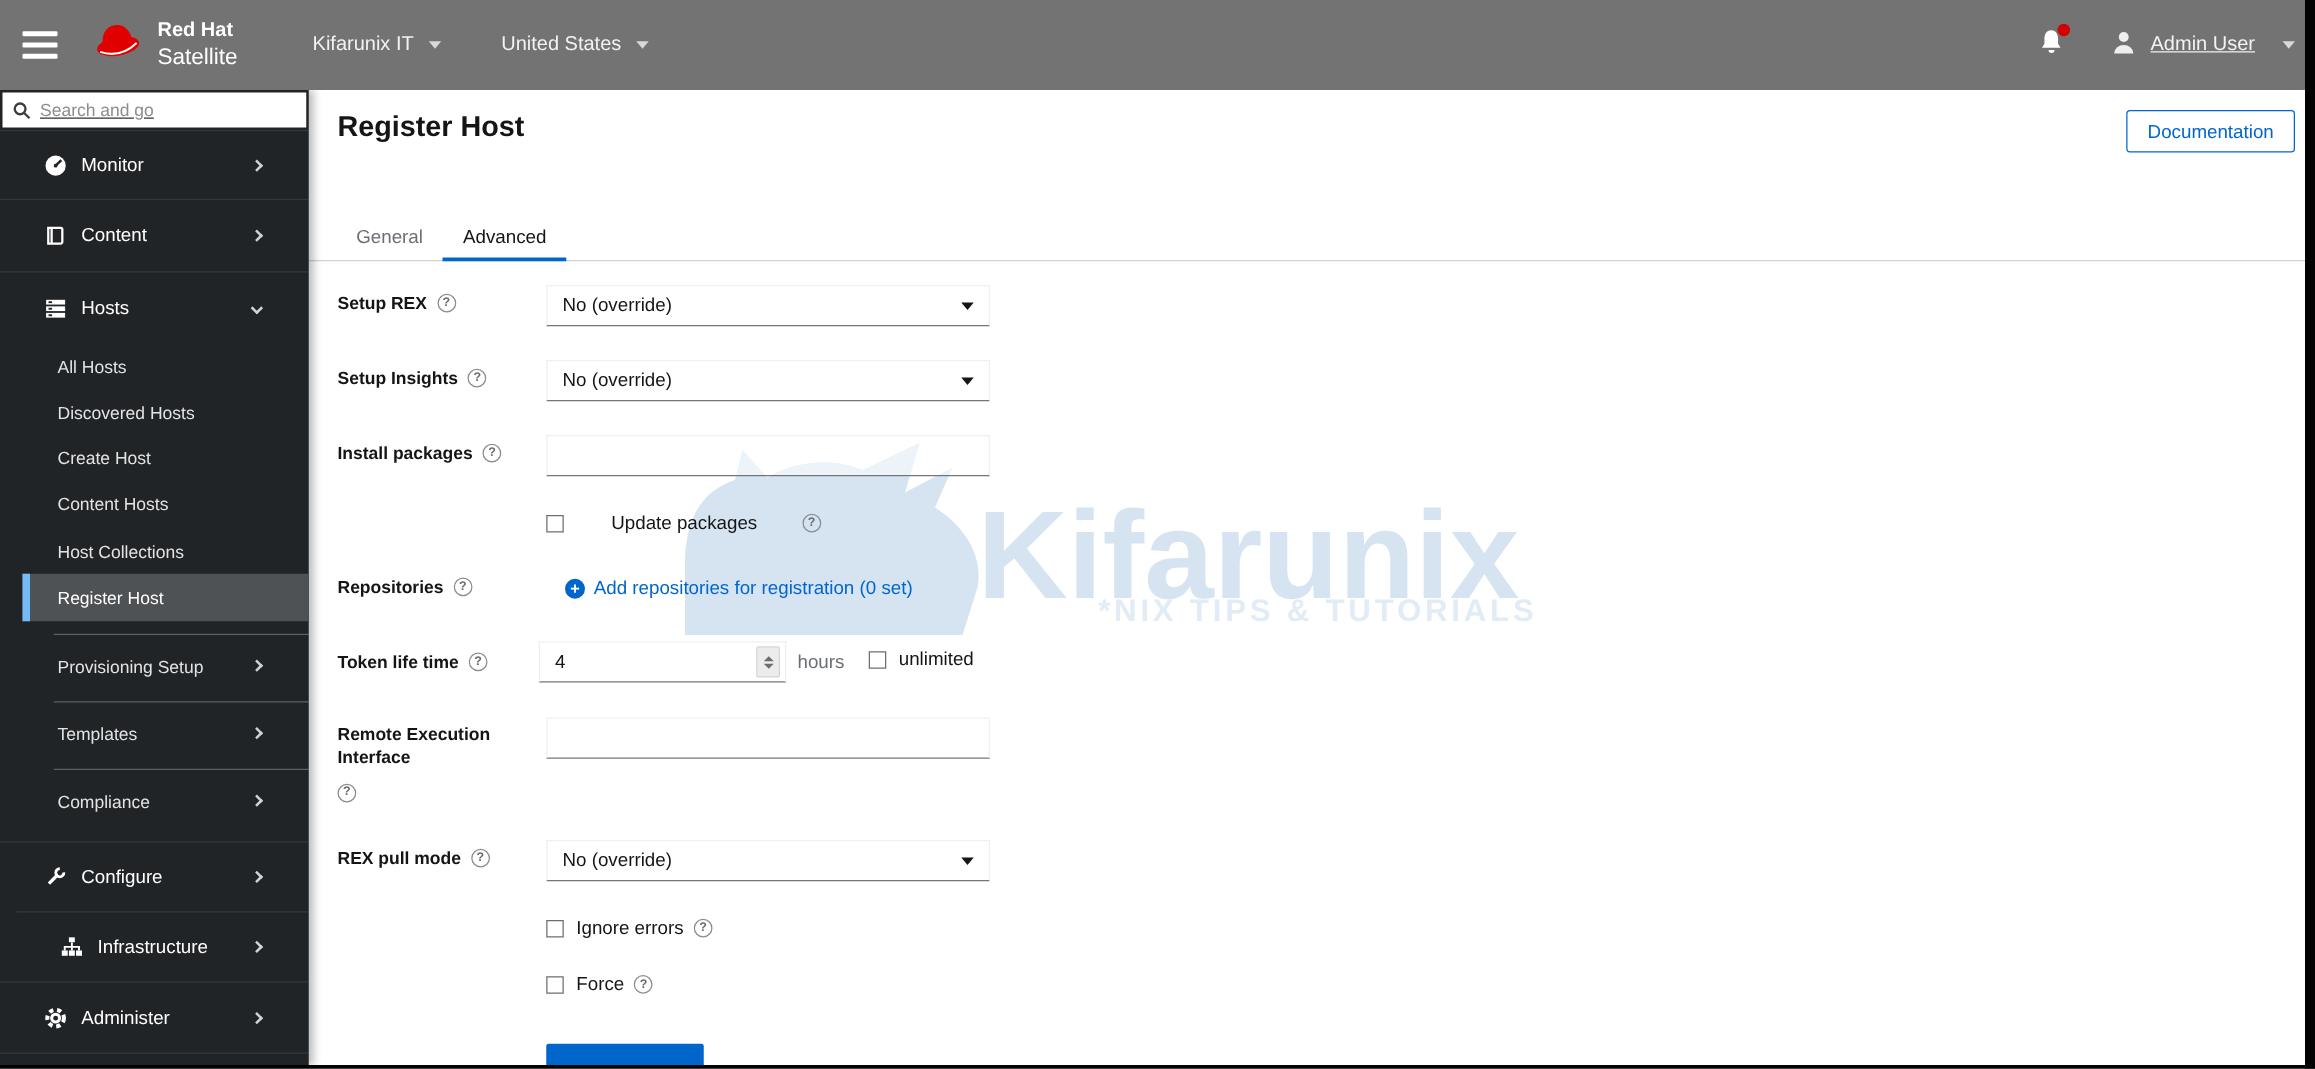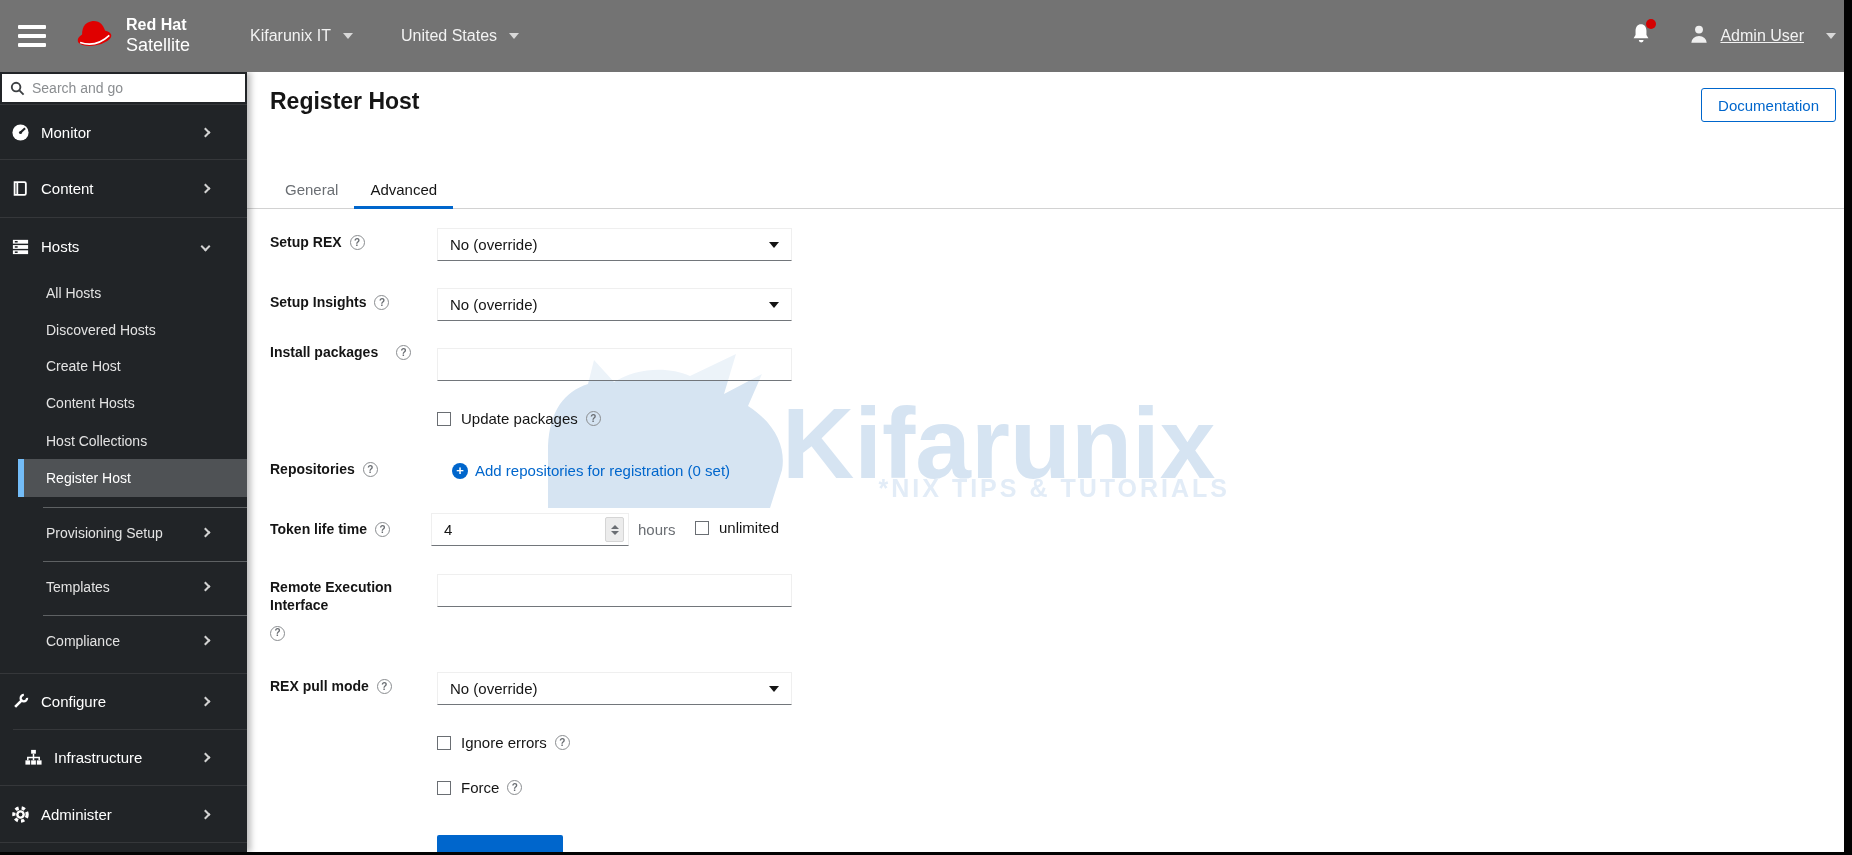--- a/index.html
+++ b/index.html
@@ -29,23 +29,23 @@
   .user-menu { display:flex; align-items:center; color:#f2f2f2; font-size:16px; cursor:pointer;text-decoration:underline; }
   .user-menu svg { margin-right:10px; }
   .user-menu .caret { margin-left:22px; }
 
   
   #sidebar { position:absolute; left:0; top:72px; width:247px; height:780px;
     background:#212427; z-index:4; box-shadow:4px 0 6px rgba(0,0,0,.25); overflow:hidden; }
   .search-wrap { height:32px; padding:2px; position:relative; }
   .search-wrap svg { position:absolute; left:10px; top:9px; }
   .search-wrap input { width:100%; height:28px; border:0; outline:none; background:#fff;
-    padding-left:30px; font-size:14px; color:#333; font-family:"Liberation Sans",sans-serif; }
+    padding-left:30px; font-size:14px; color:#333; font-family:"Liberation Sans",sans-serif;text-decoration:underline; }
   .search-wrap input::placeholder { color:#8a8d90; }
-  .nav-item { display:flex; align-items:center; padding:0 38px 0 10px; color:#fff;
+  .nav-item { display:flex; align-items:center; padding:0 38px 0 34px; color:#fff;
     font-size:15px; cursor:pointer; }
   .nav-item.top { border-top:1px solid rgba(255,255,255,.09); }
   .nav-item .nicon { width:20px; display:flex; justify-content:center; }
   .nav-item .nlabel { margin-left:11px; }
   .chev { width:7px; height:7px; border-right:2.2px solid #d2d2d2; border-bottom:2.2px solid #d2d2d2;
     display:inline-block; margin-left:auto; }
   .chev.right { transform:rotate(-45deg); }
   .chev.down  { transform:rotate(45deg); }
   .h-monitor { height:55px; } .h-content { height:58px; } .h-hosts { height:57px; }
   .h-cfg { height:56px; } .h-infra { height:56px;margin-left:13px; } .h-adm { height:57px; }
@@ -320,27 +320,27 @@
 
     <div class="layer flabel" style="top:222px;">
       <span>Setup Insights</span>
       <span class="help">?</span>
     </div>
     <div class="layer pf-select" style="top:216px;">
       <span>No (override)</span>
       <span class="sel-caret"></span>
     </div>
 
-    <div class="layer flabel" style="top:272px;gap:10px;">
+    <div class="layer flabel" style="top:282px;">
       <span>Install packages</span>
       <span class="help">?</span>
     </div>
     <input class="layer pf-input" style="top: 276px;" value="">
 
-    <div class="layer cbrow" style="left:190px; top:338px;">
+    <div class="layer cbrow" style="left:190px; top:338px;gap:28px;">
       <span class="cbox"></span>
       <span>Update packages</span>
       <span class="help">?</span>
     </div>
 
     <div class="layer flabel" style="top:389px;">
       <span>Repositories</span>
       <span class="help">?</span>
     </div>
     <div class="layer linkrow" style="left:205px; top:390px;">

